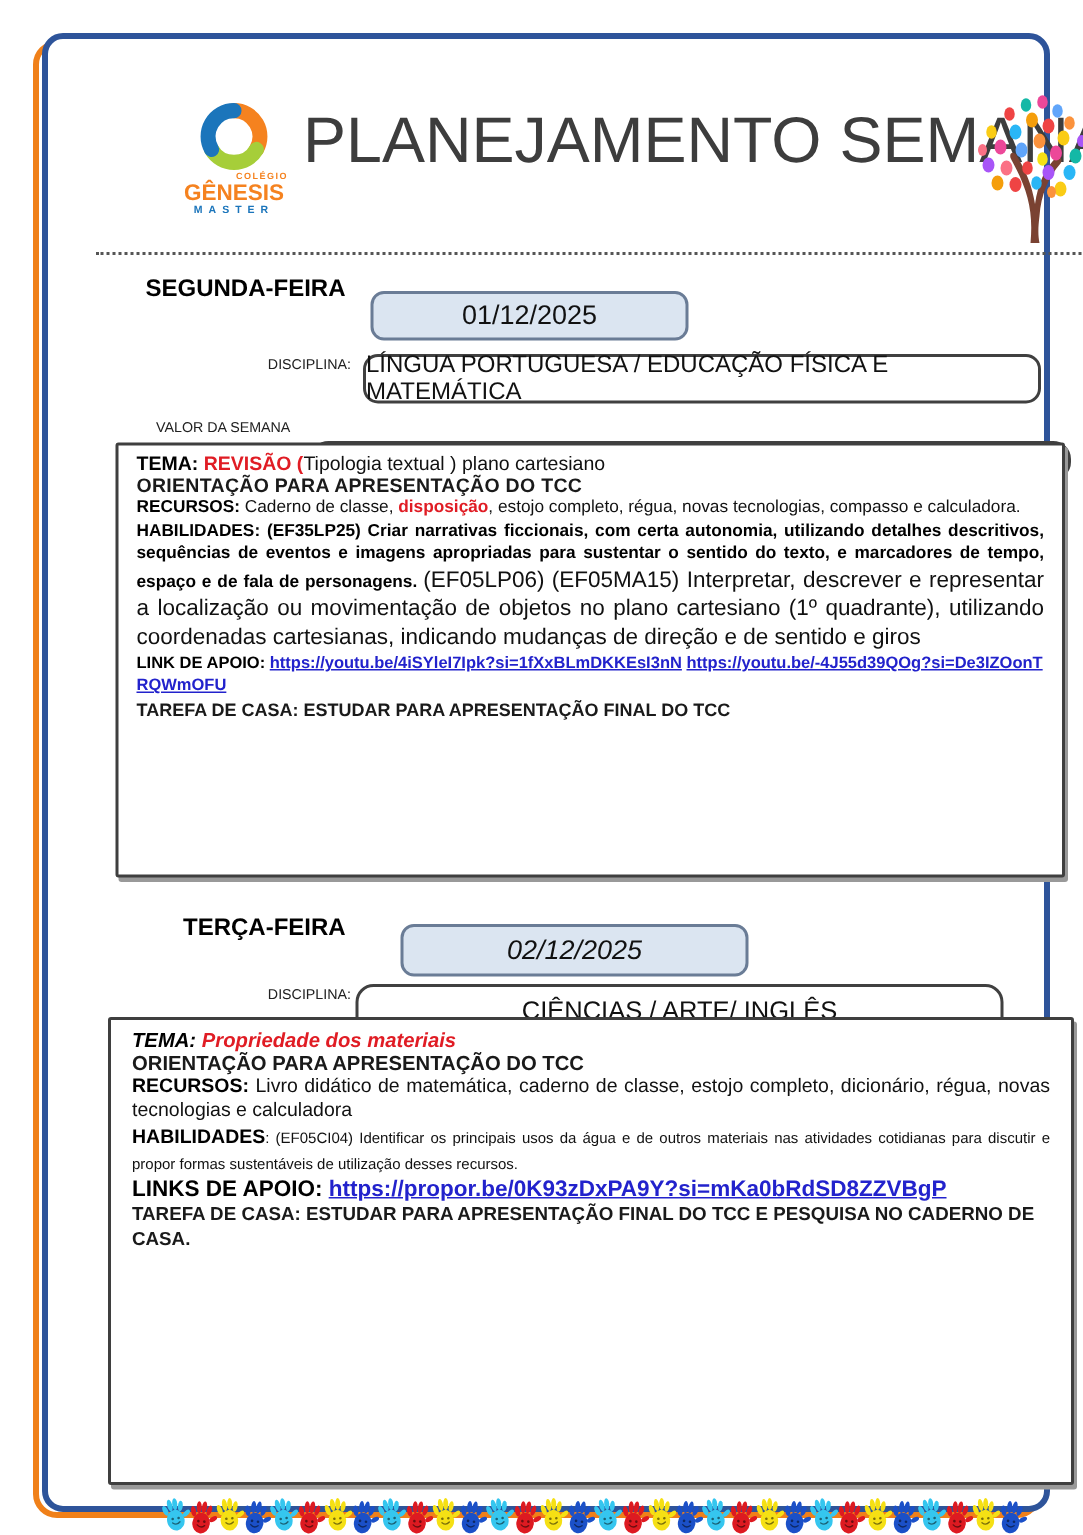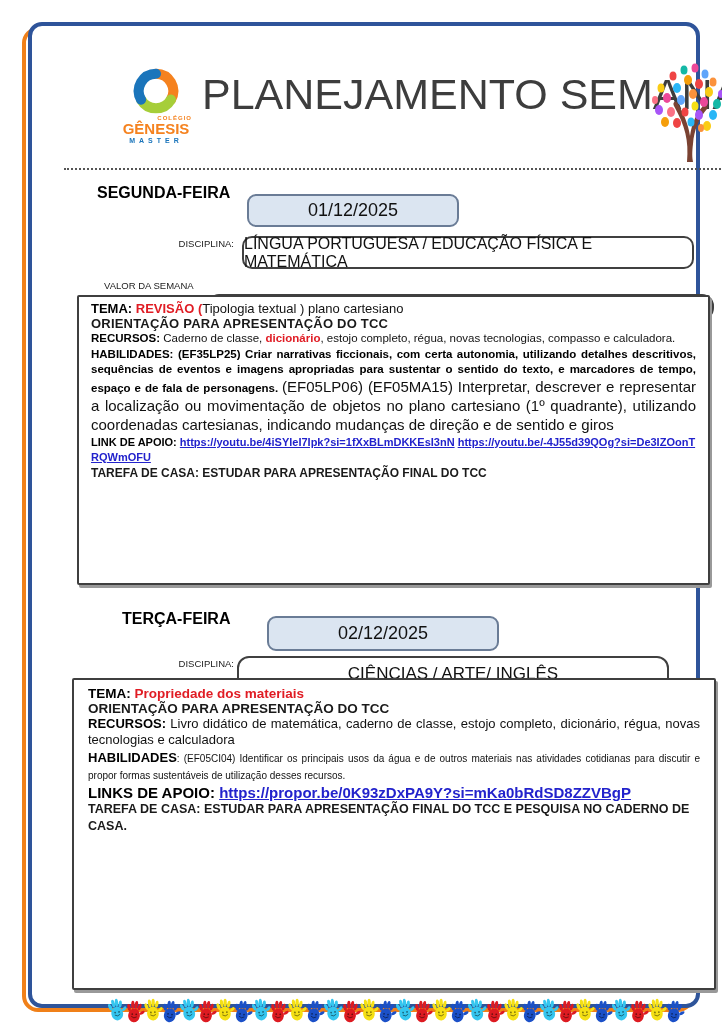--- a/index.html
+++ b/index.html
@@ -30,21 +30,21 @@
   .small-label{font-size:9.5px;color:#222;}
 
   .day1-label{left:33px;top:132px;}
   .day1-date{left:183px;top:124px;width:212px;height:33px;}
   .disc1-label{left:68px;top:186px;width:102px;text-align:right;}
   .disc1-pill{left:178px;top:166px;width:452px;height:33px;}
   .valor-label{left:40px;top:228px;width:100px;}
   .valor-pill{left:143px;top:224px;width:507px;height:26px;border-radius:12px;font-size:15px;}
 
   .day2-label{left:58px;top:558px;}
-  .day2-date{left:203px;top:546px;width:232px;height:35px;}
+  .day2-date{left:203px;top:546px;width:232px;height:35px;font-style:italic;}
   .disc2-label{left:68px;top:606px;width:102px;text-align:right;}
   .disc2-pill{left:173px;top:586px;width:432px;height:35px;border-radius:12px;font-size:17px;}
 
   
   .daybox{box-sizing:border-box;background:#fff;border:2px solid #3f3f3f;border-radius:2px;box-shadow:2px 3px 0 #999;padding:4px 12px;}
   .box1{left:13px;top:243px;width:633px;height:290px;}
   .box2{left:8px;top:626px;width:644px;height:312px;padding:6px 14px;}
 
   .daybox p{margin:0;}
   .center{text-align:left;}
@@ -56,21 +56,21 @@
   a.seg-l{color:var(--link_blue);font-weight:bold;text-decoration:underline;word-break:break-all;}
 
   .p-tema1{margin-top:12px;font-size:13px;}
   .p-orient1{margin-top:17px;font-size:13px;font-weight:bold;letter-spacing:0.2px;}
   .p-rec1{margin-top:20px;font-size:11.5px;line-height:1.35;}
   .p-hab1{margin-top:15px;font-size:11.5px;line-height:1.38;}
   .p-hab1 .seg-bg{font-size:15px;line-height:1.25;}
   .p-links1{margin-top:0px;font-size:11px;line-height:1.4;}
   .p-tarefa1{margin-top:14px;font-size:12px;font-weight:bold;}
 
-  .p-tema2{margin-top:14px;font-size:13.5px;}
+  .p-tema2{margin-top:14px;font-size:13.5px;font-style:italic;}
   .p-orient2{margin-top:1px;font-size:13.5px;font-weight:bold;}
   .p-rec2{margin-top:27px;font-size:13px;line-height:1.25;}
   .p-hab2{margin-top:12px;font-size:13px;line-height:1.35;}
   .p-hab2 .seg-bg{font-size:10px;margin-top:45px;}
   .p-links2{margin-top:20px;font-size:15px;}
   .p-tarefa2{margin-top:17px;font-size:12.5px;font-weight:bold;line-height:1.4;}
 
   
   .hands-row{left:0;top:946px;width:664px;text-align:center;white-space:nowrap;}
   .hands-row svg{width:20px;height:24px;margin:0 -1px;vertical-align:middle;}
@@ -136,21 +136,21 @@
   <div class="day-label day1-label">SEGUNDA-FEIRA</div>
   <div class="pill date-pill day1-date">01/12/2025</div>
   <div class="small-label disc1-label">DISCIPLINA:</div>
   <div class="pill disc-pill disc1-pill">LÍNGUA PORTUGUESA / EDUCAÇÃO FÍSICA E MATEMÁTICA</div>
   <div class="small-label valor-label">VALOR DA SEMANA</div>
   <div class="pill valor-pill">Fé</div>
 
   <div class="daybox box1">
     <p class="center p-tema1"><span class="seg-b">TEMA:  </span><span class="seg-rb">REVISÃO (</span><span class="seg-n">Tipologia textual ) plano cartesiano</span></p>
     <p class="center p-orient1">ORIENTAÇÃO PARA APRESENTAÇÃO   DO TCC</p>
-    <p class="p-rec1"><span class="seg-b">RECURSOS:  </span><span class="seg-n">Caderno de classe, </span><span class="seg-rb">dicionário</span><span class="seg-n">,  estojo completo, régua, novas tecnologias, compasso e calculadora.</span></p>
+    <p class="p-rec1"><span class="seg-b">RECURSOS:  </span><span class="seg-n">Caderno de classe, </span><span class="seg-rb">disposição</span><span class="seg-n">,  estojo completo, régua, novas tecnologias, compasso e calculadora.</span></p>
     <p class="just p-hab1"><span class="seg-b">HABILIDADES:   (EF35LP25) Criar narrativas ficcionais, com certa autonomia, utilizando detalhes descritivos, sequências de eventos e imagens apropriadas para sustentar o sentido do texto, e marcadores de tempo, espaço e de fala de personagens. </span><span class="seg-bg">(EF05LP06) (EF05MA15) Interpretar, descrever e representar a localização ou movimentação de objetos no plano cartesiano (1º quadrante), utilizando coordenadas cartesianas, indicando mudanças de direção e de sentido e giros</span></p>
     <p class="p-links1"><span class="seg-b">LINK DE APOIO: </span><a href="#" class="seg-l">https://youtu.be/4iSYleI7Ipk?si=1fXxBLmDKKEsI3nN</a><span class="seg-n">   </span><a href="#" class="seg-l">https://youtu.be/-4J55d39QOg?si=De3IZOonTRQWmOFU</a></p>
     <p class="p-tarefa1">TAREFA  DE CASA: ESTUDAR  PARA  APRESENTAÇÃO   FINAL DO TCC</p>
   </div>
 
   <div class="day-label day2-label">TERÇA-FEIRA</div>
   <div class="pill date-pill day2-date">02/12/2025</div>
   <div class="small-label disc2-label">DISCIPLINA:</div>
   <div class="pill disc-pill disc2-pill">CIÊNCIAS / ARTE/ INGLÊS</div>
 

